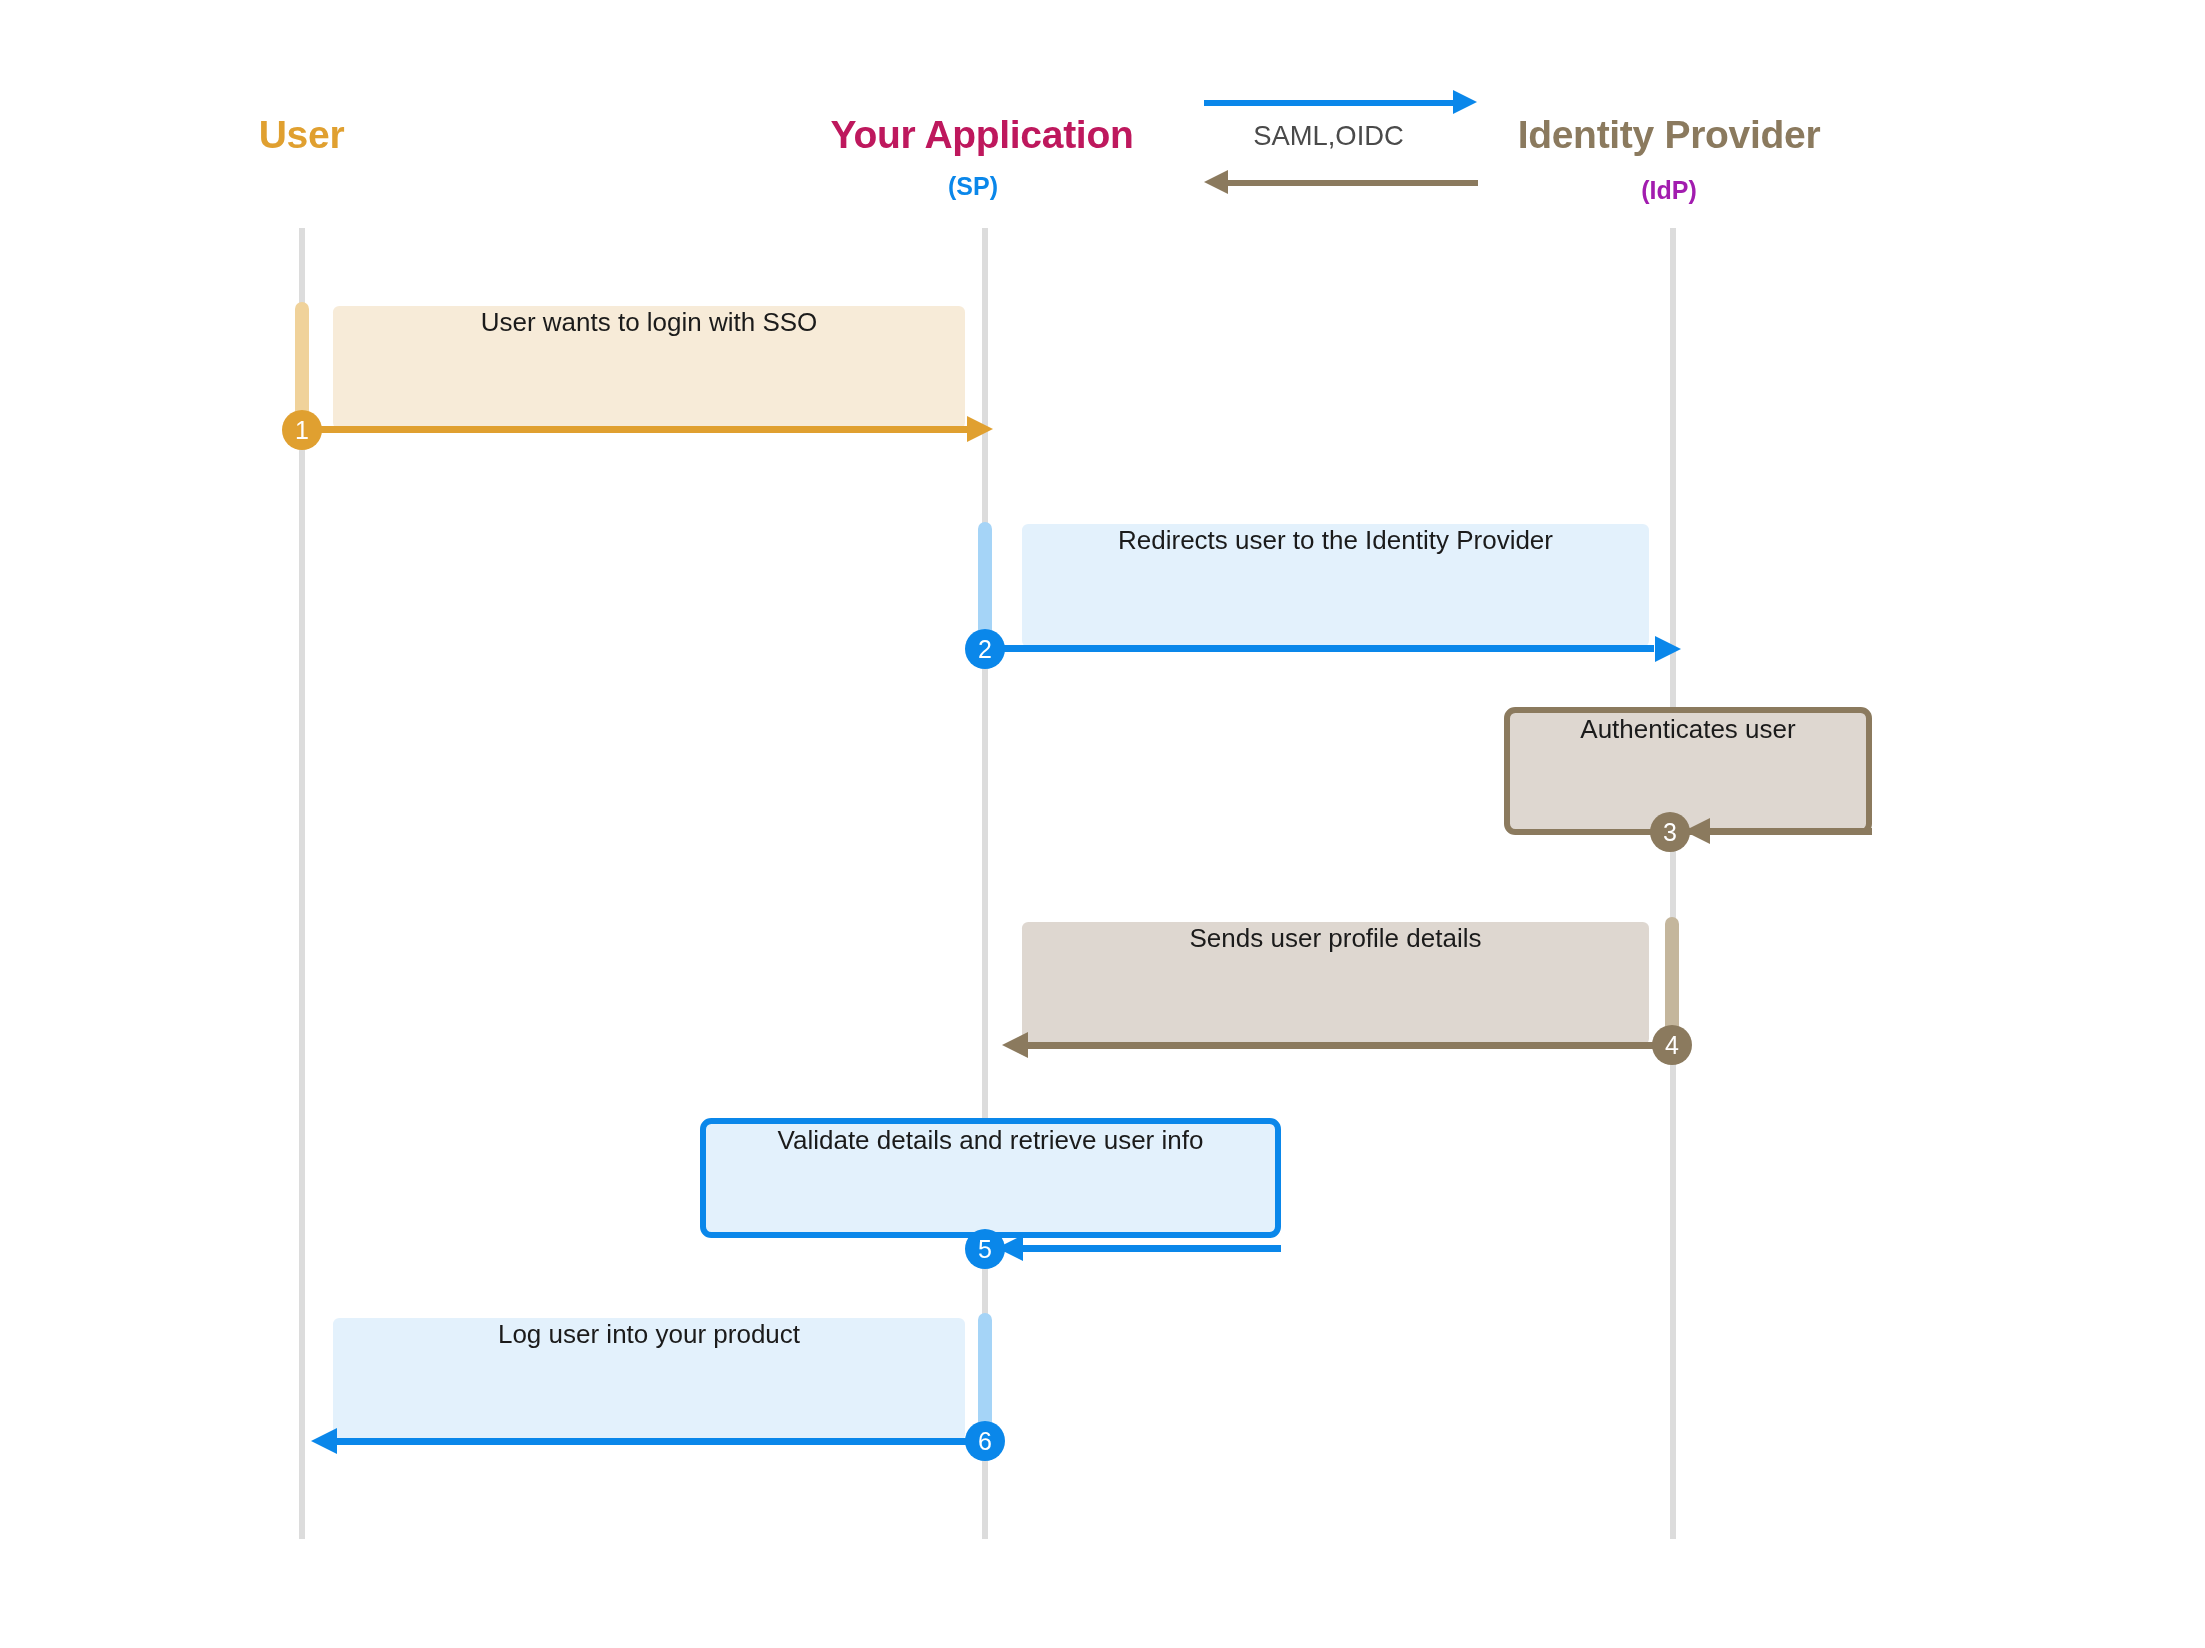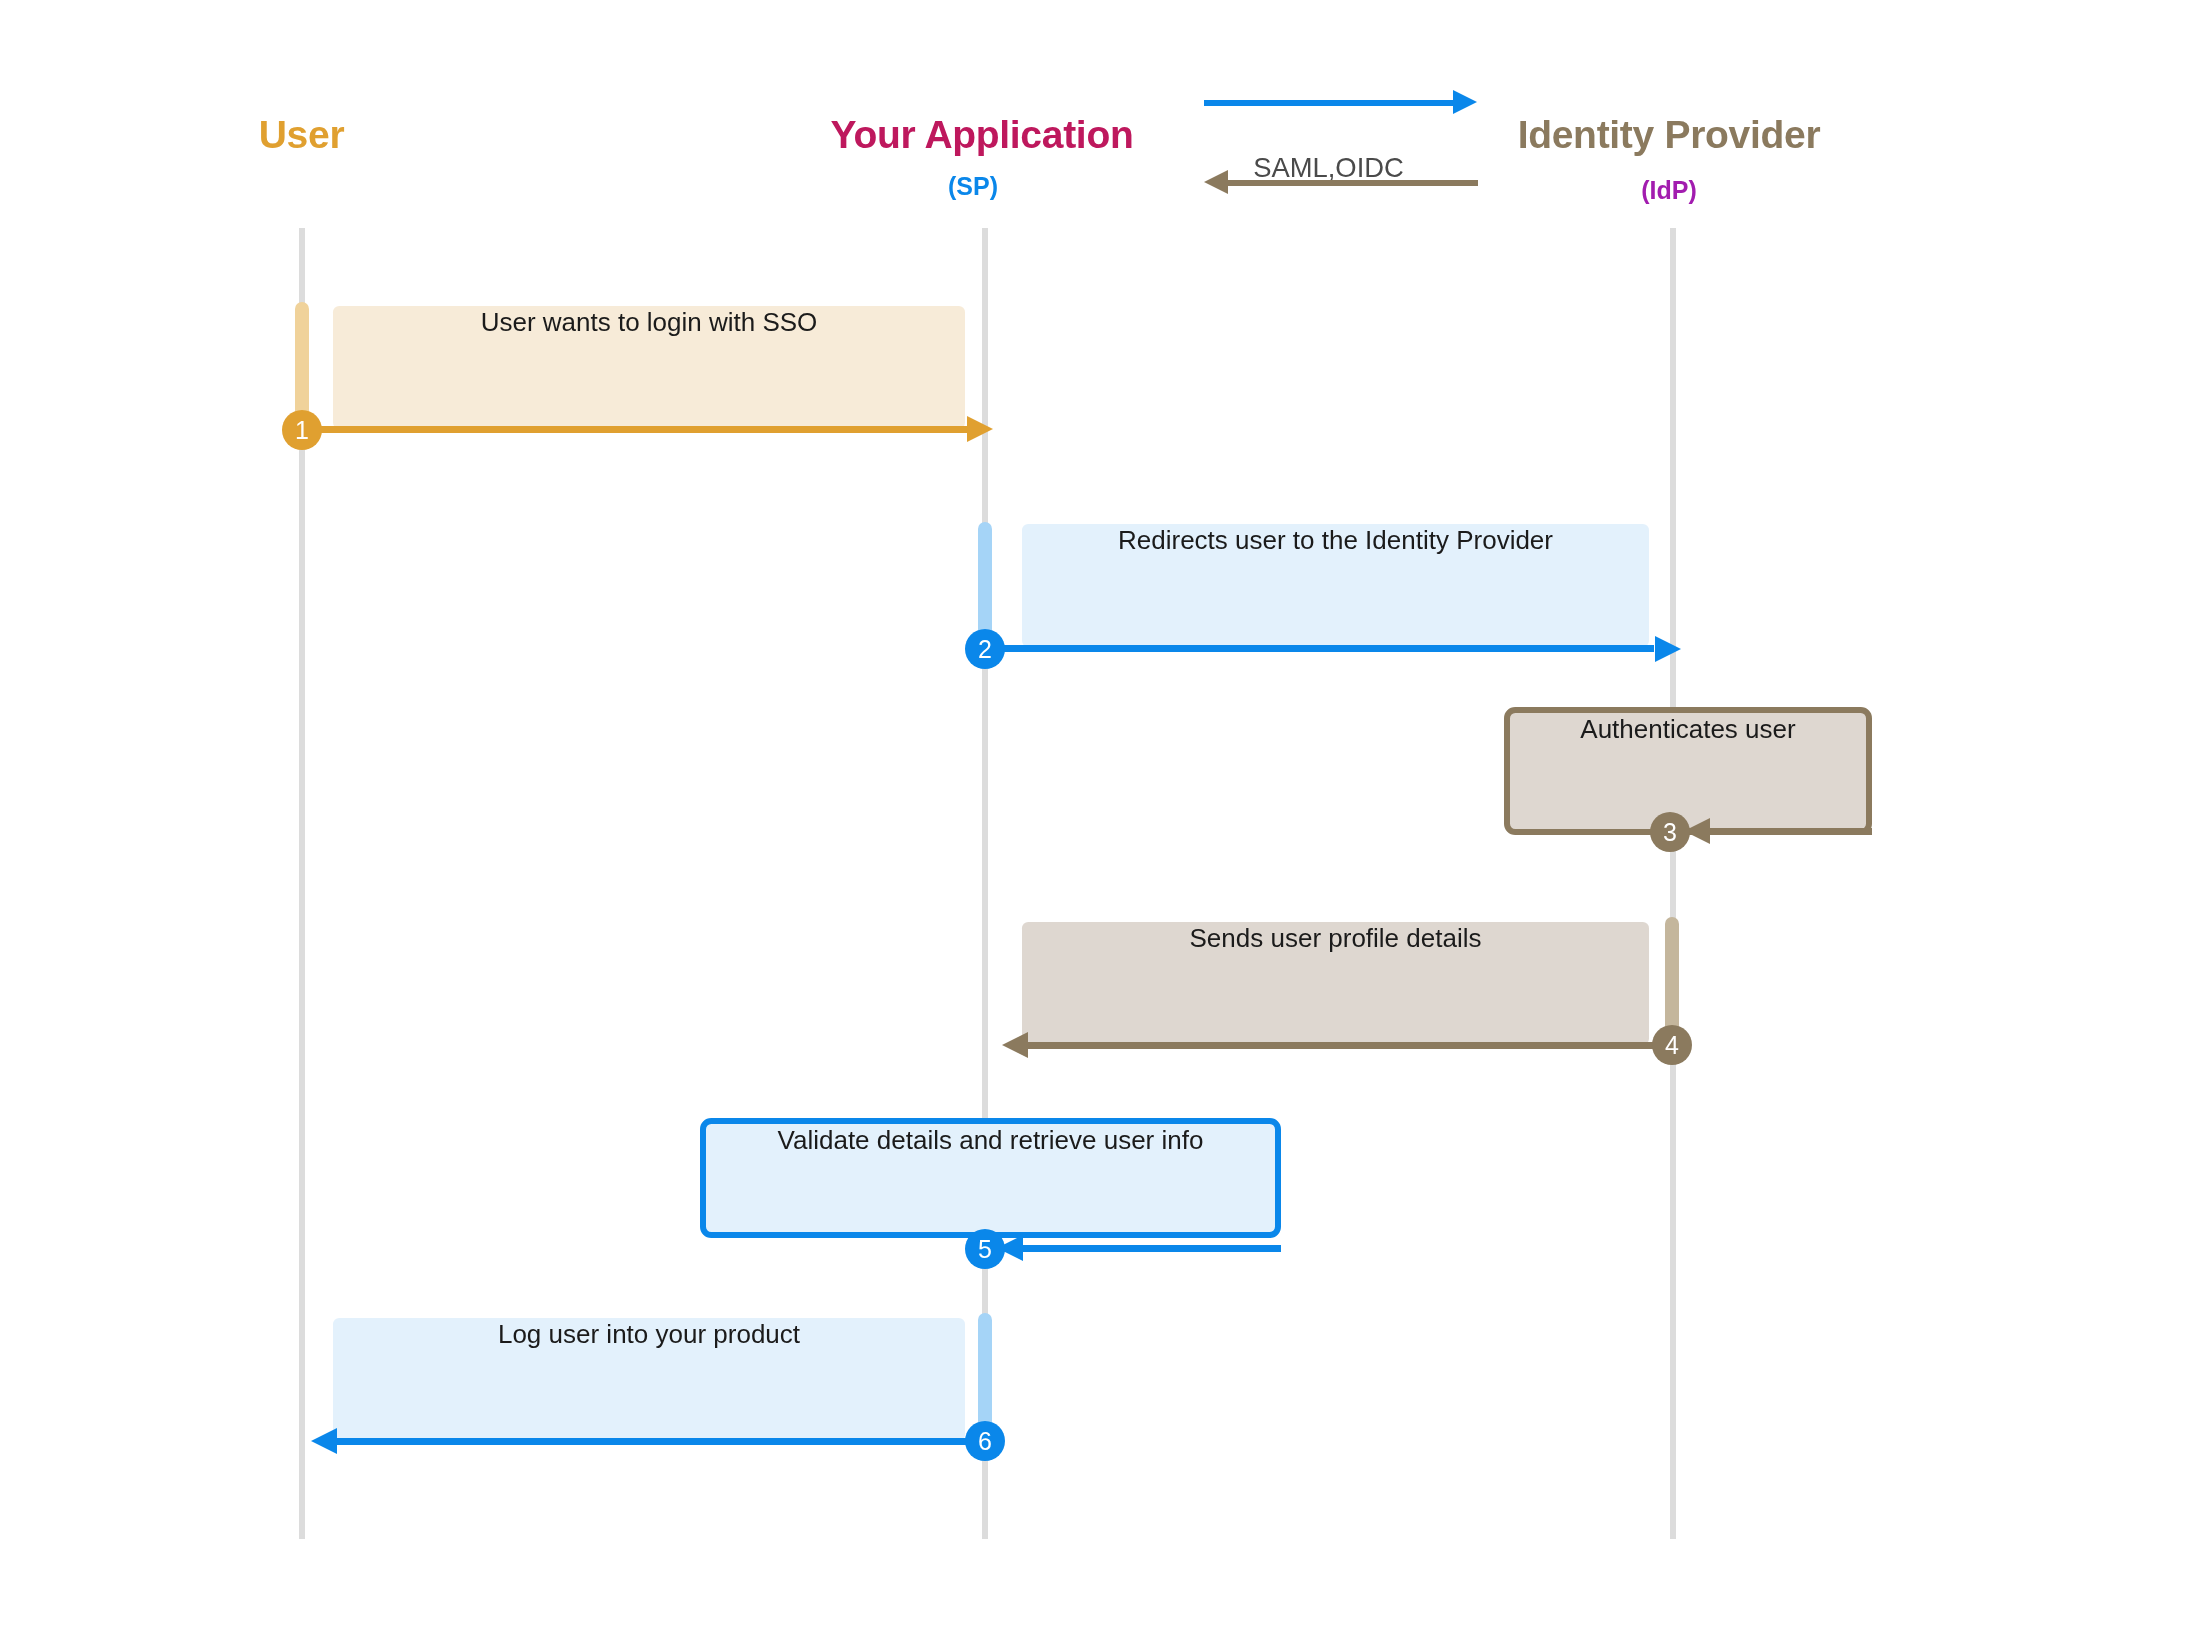--- a/index.html
+++ b/index.html
@@ -110,21 +110,20 @@
     font-weight: normal;
     z-index: 6;
   }
 
   
   .legend-label {
     position: absolute;
     font-size: 27.4px;
     color: #4a4a4a;
     white-space: nowrap;
-    margin-top: 32px;
   }
   .legend-line {
     position: absolute;
     height: 6.2px;
   }
 </style>
 </head>
 <body>
 
 <div id="canvas">

